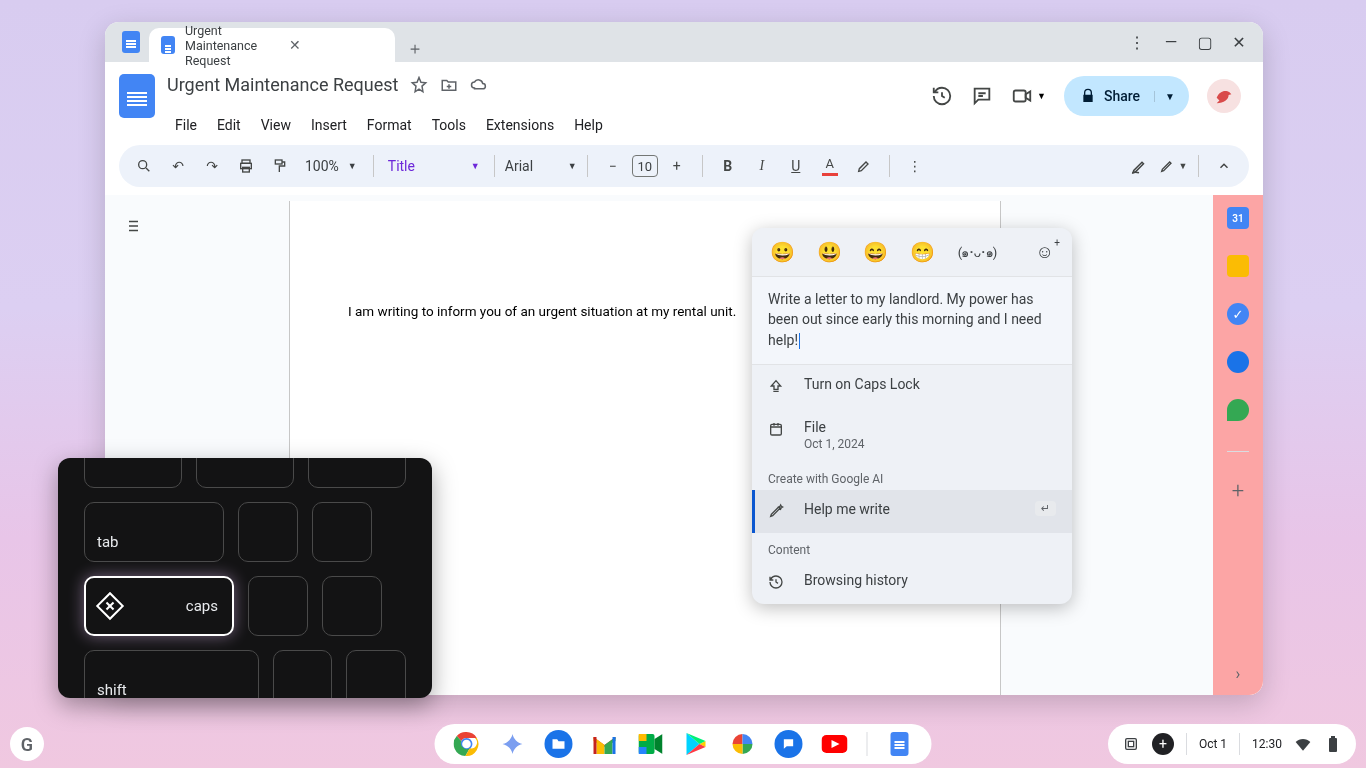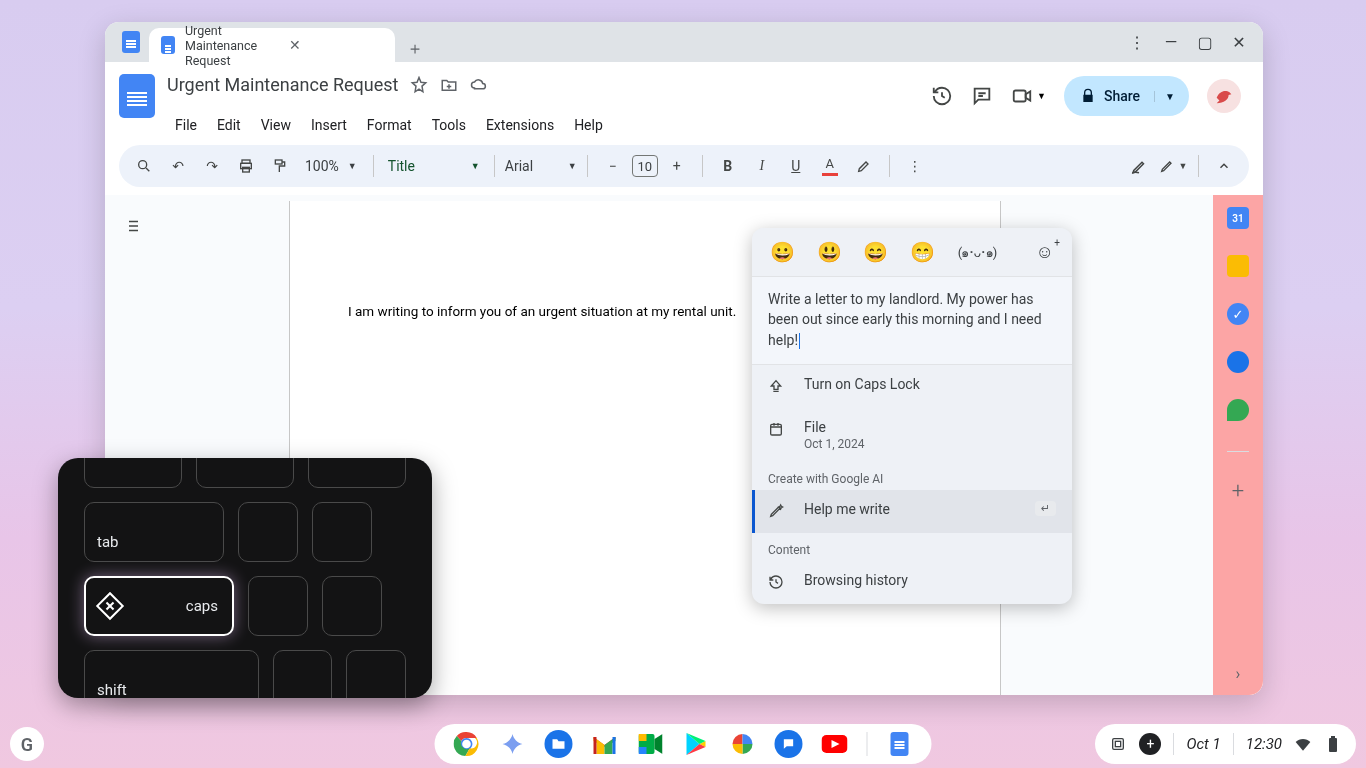--- a/index.html
+++ b/index.html
@@ -32,21 +32,21 @@
 .header-right { margin-left:auto; display:flex; align-items:center; gap:18px; padding-right:6px; height:44px; }
 .share-btn { background:#c2e7ff; height:40px; border-radius:20px; display:flex; align-items:center; gap:8px; padding:0 14px 0 16px; font-size:14px; color:#001d35; font-weight:500; }
 .share-btn .drop { margin-left:6px; border-left:1px solid rgba(0,0,0,.15); padding-left:10px; font-size:10px; }
 .avatar { width:34px;height:34px;border-radius:50%;background:#f7e1e1;display:flex;align-items:center;justify-content:center; }
 
 
 .toolbar { height:42px; margin:8px 14px 0 14px; background:#edf2fa; border-radius:22px; display:flex; align-items:center; padding:0 10px; gap:4px; }
 .tbtn { min-width:30px;height:30px;display:flex;align-items:center;justify-content:center;color:#444746;border-radius:4px;font-size:14px; }
 .tsep { width:1px;height:22px;background:#c7c7c7;margin:0 6px; }
 .zoom { display:flex;align-items:center;gap:9px;font-size:14px;color:#3c4043;padding:0 6px; }
-.style-sel { width:100px;font-size:14px;color:#14532d;padding:0 4px;display:flex;align-items:center;justify-content:space-between; }
+.style-sel { width:100px;font-size:14px;color:#6d28d9;padding:0 4px;display:flex;align-items:center;justify-content:space-between; }
 .font-sel { width:72px;font-size:14px;color:#3c4043;display:flex;align-items:center;justify-content:space-between; }
 .size-box { width:26px;height:22px;border:1px solid #747775;border-radius:4px;display:flex;align-items:center;justify-content:center;font-size:13px;color:#3c4043; }
 .color-underline { width:16px;height:3px;background:#000;margin-top:1px; }
 
 
 .doc-area { flex:1; background:#f9fbfd; position:relative; margin-top:8px; overflow:hidden; }
 .outline-btn { position:absolute; left:18px; top:22px; color:#444746; }
 .page { position:absolute; left:184px; top:6px; width:712px; height:640px; background:#fff; border:1px solid #c7c7c7; border-top:none; }
 .page-text { padding:100px 58px 0 58px; font-family:Arial; font-size:13.5px; color:#000; line-height:1.5; }
 .page-text p { margin-bottom:14px; }
@@ -71,40 +71,40 @@
 .cursor { display:inline-block;width:1px;height:16px;background:#1a73e8;vertical-align:middle;margin-left:1px; }
 .pop-item { display:flex; align-items:flex-start; gap:18px; padding:11px 16px; cursor:pointer; }
 .pop-item.selected { background:#e1e4ea; border-left:3px solid #0b57d0; padding-left:13px; }
 .pop-icon { width:18px;flex-shrink:0;color:#444746;margin-top:2px; }
 .pop-label { font-size:14px; }
 .pop-sub { font-size:12px; color:#5f6368; margin-top:2px; }
 .pop-section { font-size:12px; color:#5f6368; padding:10px 16px 4px 16px; }
 .kbd { margin-left:auto; background:#e8eaed; border-radius:4px; padding:1px 6px; font-size:11px; color:#5f6368; }
 
 
-.kbd-overlay { position:absolute; left:58px; top:458px; width:374px; height:240px; background:#131314; border-radius:20px; padding:14px 26px; overflow:hidden; box-shadow:0 8px 24px rgba(0,0,0,.35); }
+.kbd-overlay { position:absolute; left:58px; top:458px; width:374px; height:240px; background:#131314; border-radius:12px; padding:14px 26px; overflow:hidden; box-shadow:0 8px 24px rgba(0,0,0,.35); }
 .krow { display:flex; gap:14px; margin-bottom:14px; }
 .key { height:60px; border:1px solid #4a4a4a; border-radius:10px; color:#e8eaed; font-size:15px; display:flex; align-items:flex-end; padding:0 12px 10px 12px; background:#131314; }
 .key.blank { width:60px; }
 .key.tab { width:140px; }
 .key.caps { width:150px; border:2px solid #fff; box-shadow:0 0 16px rgba(236,195,255,.45); justify-content:space-between; align-items:center; padding:0 14px; }
 .key.caps .diamond { width:20px;height:20px;border:2px solid #fff;transform:rotate(45deg);position:relative; }
 .key.caps .diamond::before{content:"";position:absolute;left:3px;top:7px;width:10px;height:2px;background:#fff;}
 .key.caps .diamond::after{content:"";position:absolute;left:7px;top:3px;width:2px;height:10px;background:#fff;}
 .key.shift { width:176px;text-align:center; }
 .krow.r0 { margin-top:-44px; }
 
 
 .shelf { position:absolute; left:0; right:0; bottom:0; height:48px; display:flex; align-items:center; padding:0 10px; }
 .g-launcher { width:34px;height:34px;border-radius:50%;background:#fff;display:flex;align-items:center;justify-content:center;font-weight:600;color:#5f6368;font-size:18px; }
 .shelf-center { position:absolute; left:50%; transform:translateX(-50%); display:flex; align-items:center; gap:18px; background:#fff; height:40px; padding:0 18px; border-radius:20px; }
 .app-icon { width:28px;height:28px;border-radius:50%;display:flex;align-items:center;justify-content:center;font-size:16px; }
 .shelf-sep { width:1px;height:24px;background:#dadce0; }
 .shelf-right { margin-left:auto; display:flex; align-items:center; gap:12px; background:#fff; height:40px; padding:0 14px; border-radius:20px; }
-.pill { font-size:15px; color:#202124;font-style:italic; }
+.pill { font-size:12px; color:#202124; }
 .sr-icon { width:18px;height:18px;color:#3c4043;display:flex;align-items:center;justify-content:center; }
 .sr-sep { width:1px; height:22px; background:#dadce0; }
 .sr-circle { width:22px;height:22px;border-radius:50%;background:#202124;color:#fff;display:flex;align-items:center;justify-content:center;font-size:14px; }
 .arrow-dn{font-size:9px;}
 </style>
 </head>
 <body>
 
 <div class="window">
 

